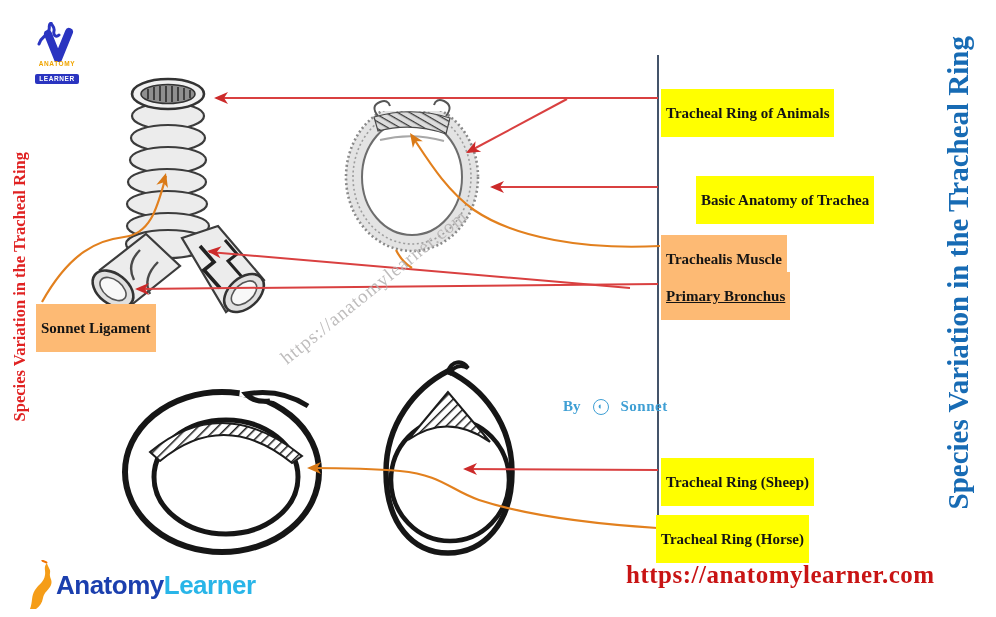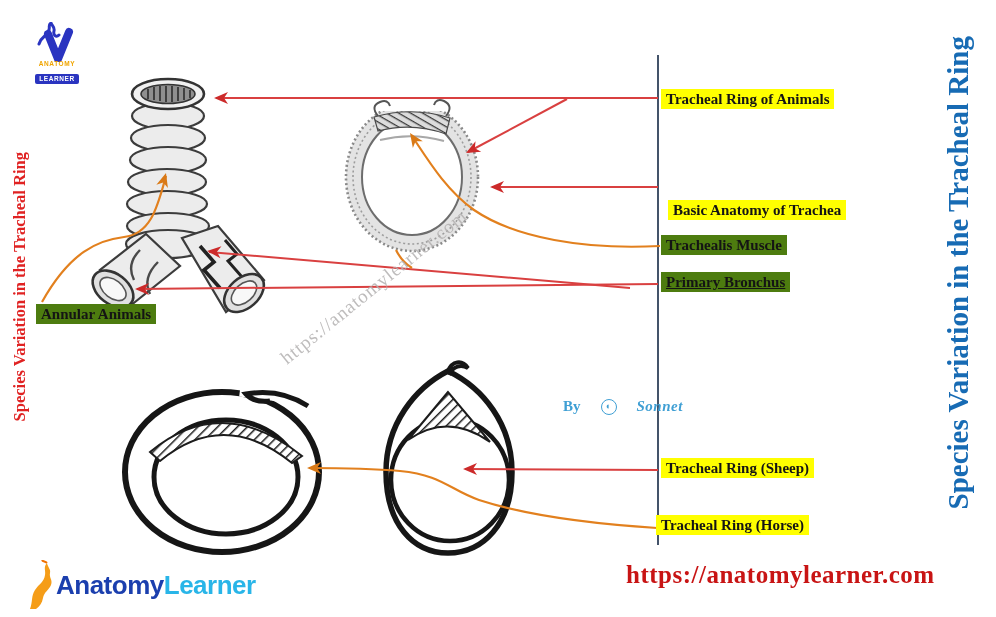--- a/index.html
+++ b/index.html
@@ -1,39 +1,39 @@
 <!DOCTYPE html>
 <html><head>
 <meta charset="utf-8">
 <style>
   html,body{margin:0;padding:0;background:#fff;}
   #stage{position:relative;width:996px;height:617px;background:#ffffff;overflow:hidden;
          font-family:"Liberation Serif",serif;}
   svg{position:absolute;left:0;top:0;}
 
   .label{position:absolute;font:bold 15px "Liberation Serif",serif;color:#141414;
-         padding:1px 5px;white-space:nowrap;line-height:18px;}
+         padding:15px 5px;white-space:nowrap;line-height:18px;}
   .hl-yellow{background:#ffff00;}
-  .hl-cyan{background:#4d7c0f;}
+  .hl-cyan{background:#fdba74;}
 
   .vtitle{position:absolute;writing-mode:vertical-rl;transform:rotate(180deg);
           font-family:"Liberation Serif",serif;font-weight:bold;white-space:nowrap;}
   #vleft{left:10px;top:152px;font-size:16.5px;color:#e02222;}
   #vright{left:942px;top:36px;font-size:29px;color:#176bb4;}
 
   #watermark{position:absolute;left:236px;top:276px;width:276px;text-align:center;
              transform:rotate(-39deg);color:#b3b1b1;font-size:19px;opacity:.85;
              font-family:"Liberation Serif",serif;letter-spacing:1px;white-space:nowrap;}
 
-  #byline{position:absolute;left:563px;top:398px;display:flex;align-items:center;gap:20px;
+  #byline{position:absolute;left:563px;top:398px;display:flex;align-items:center;gap:12px;
           color:#3f9fd4;font-size:15px;font-family:"Liberation Serif",serif;}
   #byline .by{font-weight:bold;}
   #byline .sonnet-icon{width:14px;height:14px;border:1.5px solid #3f9fd4;border-radius:50%;
           display:inline-flex;align-items:center;justify-content:center;font-size:9px;line-height:1;}
-  #byline .name{font-style:italic;font-weight:bold;letter-spacing:.5px;}
+  #byline .name{font-weight:bold;letter-spacing:.5px;}
 
   #logo-top{position:absolute;left:28px;top:22px;width:58px;text-align:center;}
   #logo-top .anat{color:#f0a500;font:bold 6.5px "Liberation Sans",sans-serif;letter-spacing:.6px;margin-top:-2px;}
   #logo-top .learn{display:inline-block;background:#2a34c0;color:#fff;font:bold 6.5px "Liberation Sans",sans-serif;
                    letter-spacing:.6px;padding:1.5px 4px;border-radius:2px;margin-top:1px;}
 
   #logo-bottom{position:absolute;left:22px;top:560px;display:flex;align-items:center;}
   #logo-bottom .t1{font:800 26px "Liberation Sans",sans-serif;color:#1b3fae;letter-spacing:-.5px;}
   #logo-bottom .t2{font:800 26px "Liberation Sans",sans-serif;color:#29b5e8;letter-spacing:-.5px;}
 
@@ -135,24 +135,24 @@
       <path d="M657 528 C 580 523 522 514 479 500 C 450 490 442 475 400 471 C 366 468 330 468 309 468"></path>
       <polygon points="0,0 14,-6 10,0 14,6" transform="translate(307,468)" fill="#d97916" stroke="none"></polygon>
       <path d="M396 250 Q 402 262 412 268"></path>
     </g>
   </svg>
 
   <div id="vleft" class="vtitle">Species Variation in the Tracheal Ring</div>
   <div id="vright" class="vtitle">Species Variation in the Tracheal Ring</div>
 
   <div class="label hl-yellow" style="left:661px;top:89px;">Tracheal Ring of Animals</div>
-  <div class="label hl-yellow" style="left:668px;top:176px;margin-top:24px;">Basic Anatomy of Trachea</div>
+  <div class="label hl-yellow" style="left:696px;top:176px;">Basic Anatomy of Trachea</div>
   <div class="label hl-cyan" style="left:661px;top:235px;">Trachealis Muscle</div>
   <div class="label hl-cyan" style="left:661px;top:272px;text-decoration:underline;">Primary Bronchus</div>
-  <div class="label hl-cyan" style="left:36px;top:304px;">Annular Animals</div>
+  <div class="label hl-cyan" style="left:36px;top:304px;">Sonnet Ligament</div>
   <div class="label hl-yellow" style="left:656px;top:515px;">Tracheal Ring (Horse)</div>
   <div class="label hl-yellow" style="left:661px;top:458px;">Tracheal Ring (Sheep)</div>
 
   <div id="watermark">https://anatomylearner.com</div>
 
   <div id="byline">
     <span class="by">By</span>
     <span class="sonnet-icon">◐</span>
     <span class="name">Sonnet</span>
   </div>

